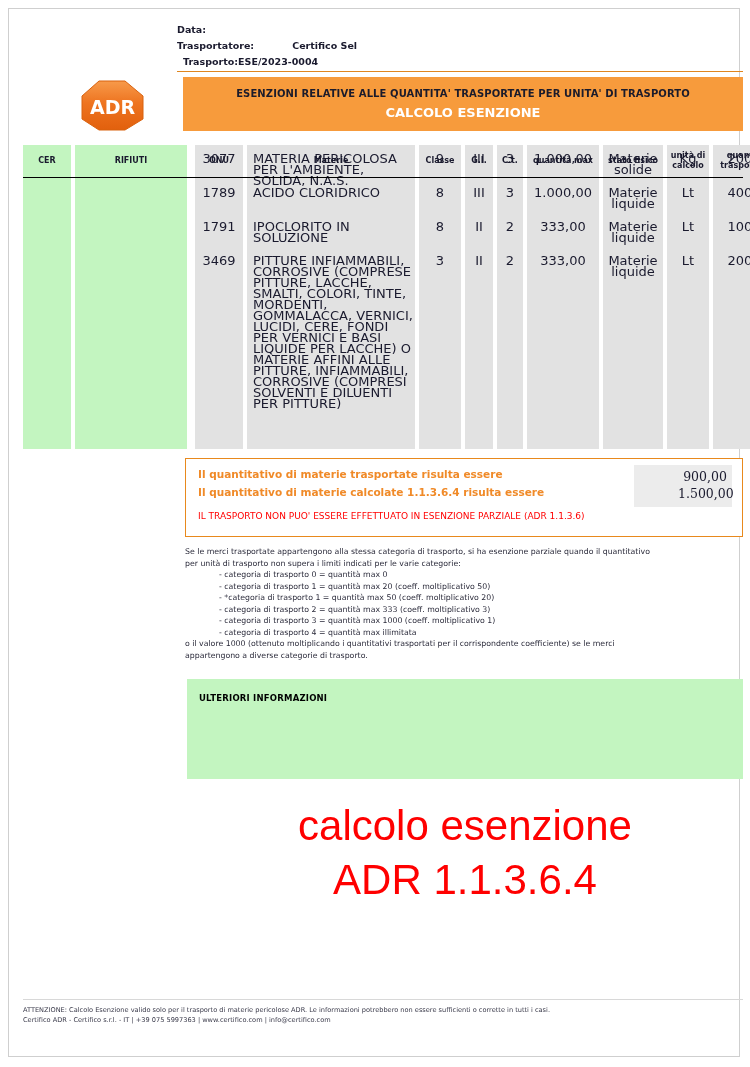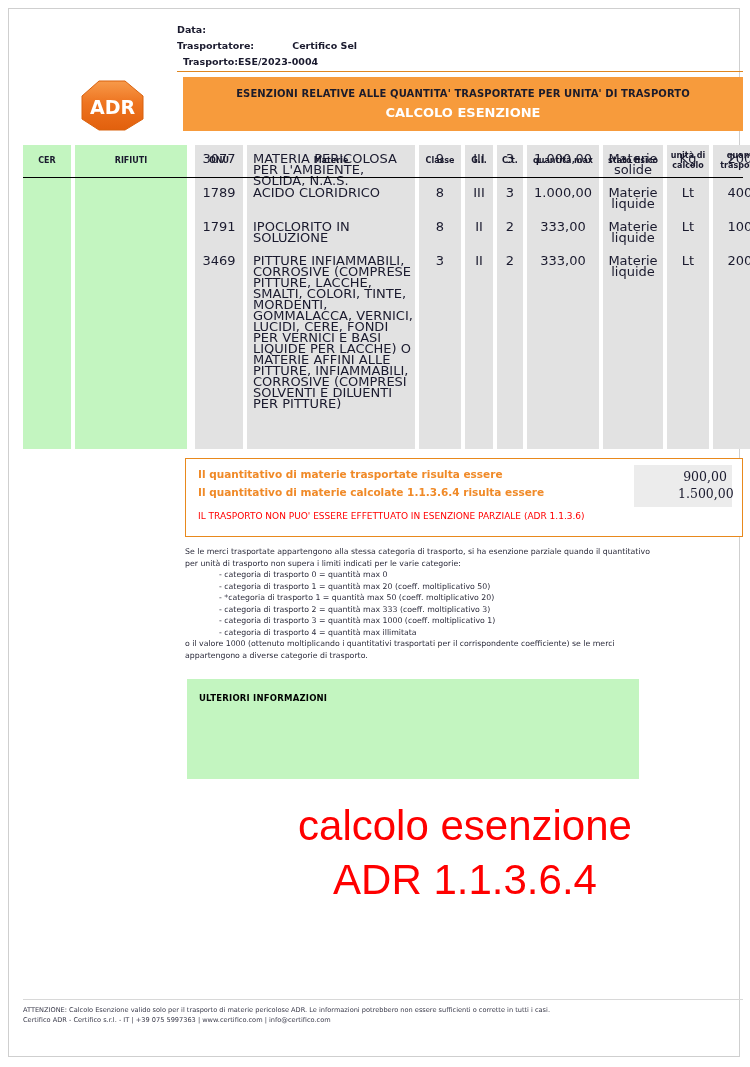--- a/index.html
+++ b/index.html
@@ -201,21 +201,21 @@
     line-height: 11.5px;
     color: #2a2a3a;
   }
   .explain .bullet { padding-left: 34px; }
 
   
   .infobox {
     position: absolute;
     left: 178px;
     top: 670px;
-    width: 452px;
+    width: 556px;
     height: 100px;
     background: #c3f5c0;
   }
   .infobox-title {
     position: absolute;
     left: 12px;
     top: 14px;
     font-size: 8.5px;
     font-weight: bold;
     color: #000000;

